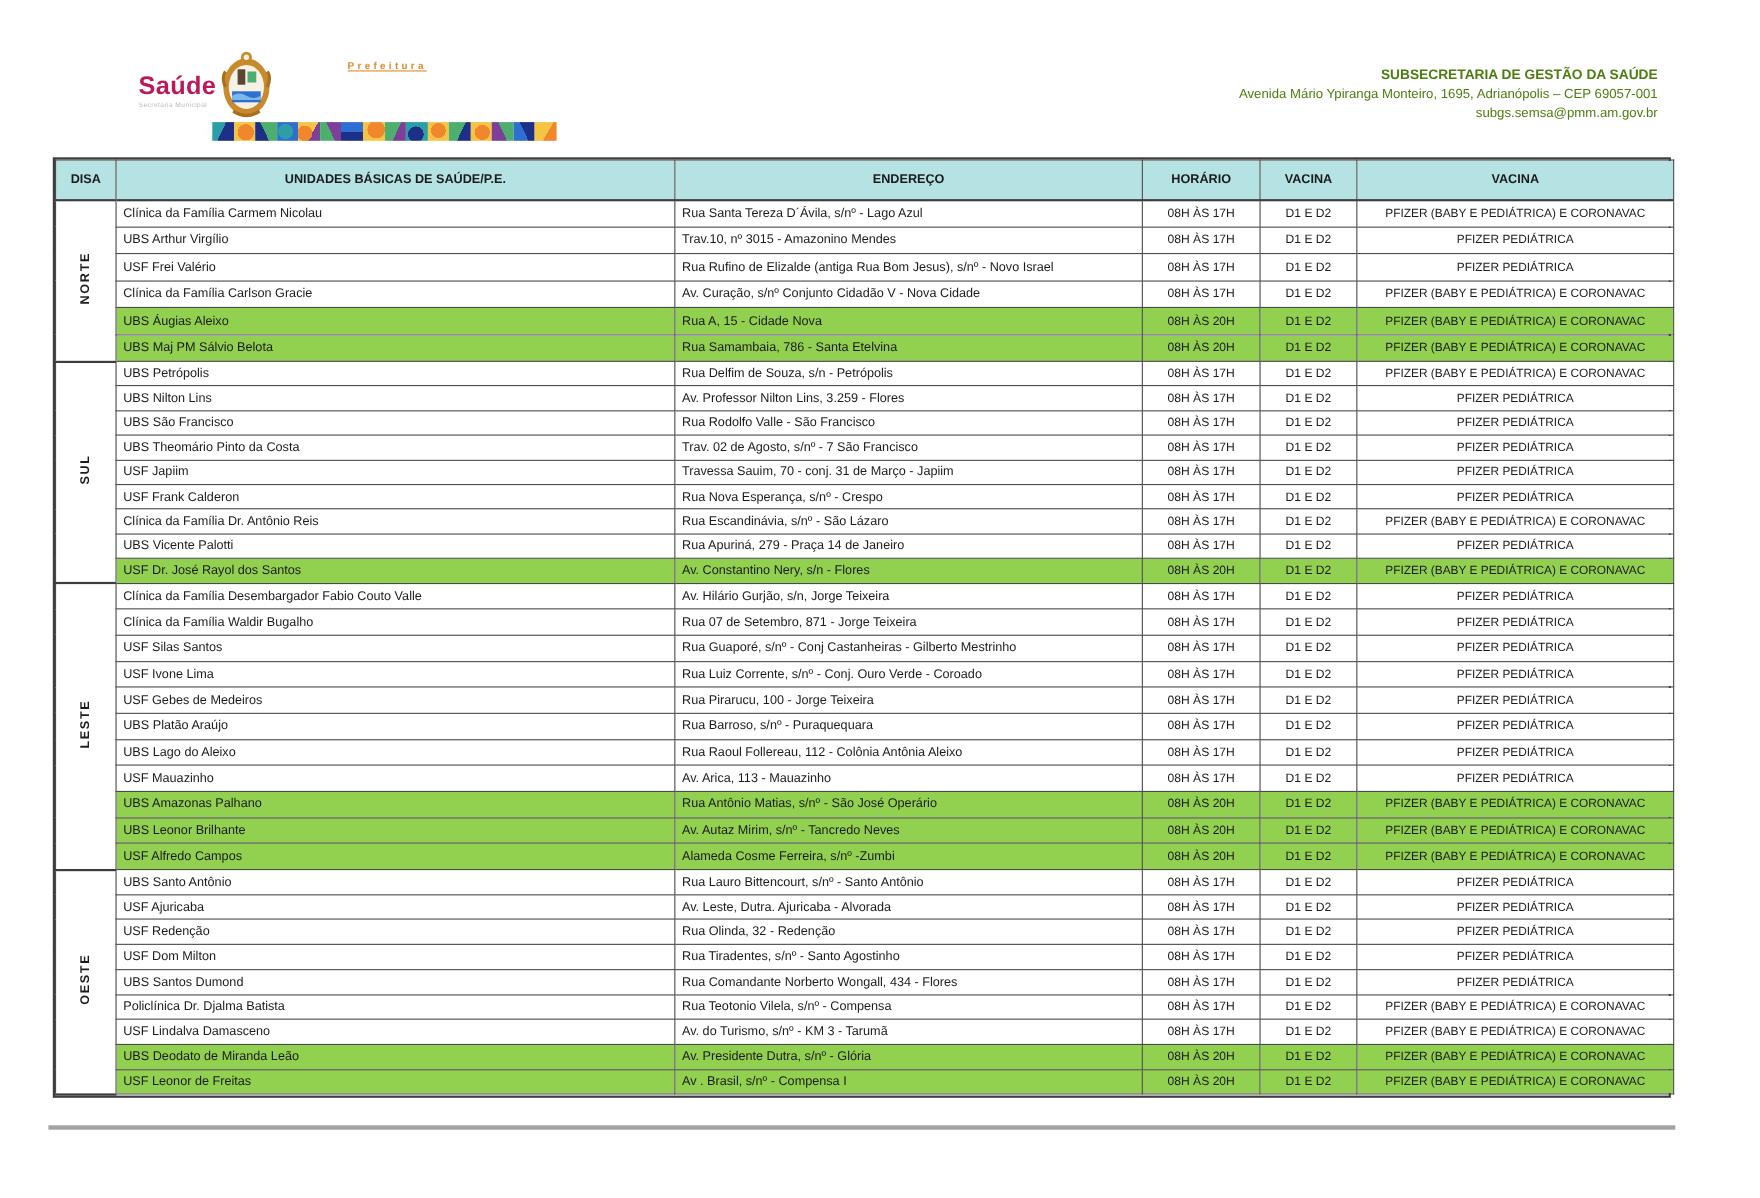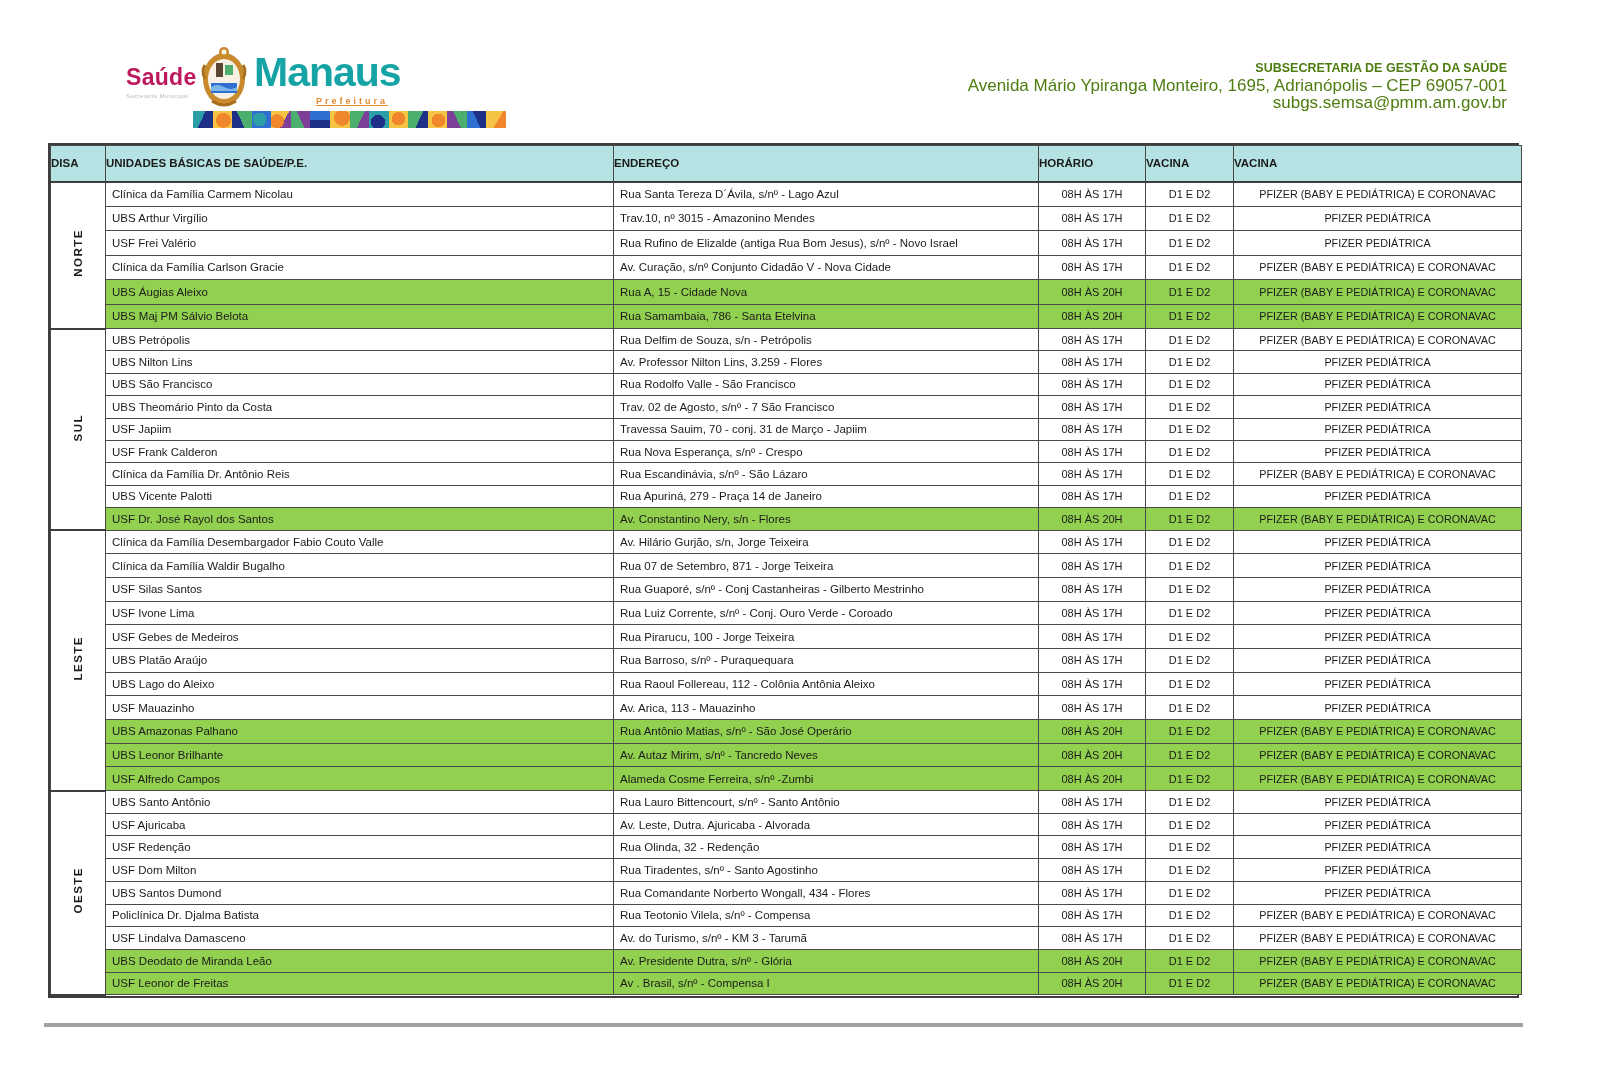--- a/index.html
+++ b/index.html
@@ -20,40 +20,40 @@
 
   .wordmark { position:absolute; left:254px; top:52px; width:200px; text-align:left; }
   .wordmark-main { font-size:41px; font-weight:bold; color:var(--brand-teal,#16a3a6); letter-spacing:-1px; line-height:1; }
   .wordmark-sub  { font-size:9px; font-weight:bold; color:#e08a2e; letter-spacing:3px; margin:3px 0 0 62px;text-decoration:underline; }
 
   .mosaic { position:absolute; left:193px; top:111px; width:313px; height:17px; display:flex; }
   .mosaic span { flex:1 0 auto; height:17px; }
 
   .org-block { position:absolute; right:93px; top:60px; text-align:right; color:#4d7c0f; }
   .org-line1 { font-size:12.5px; font-weight:bold; line-height:17px; }
-  .org-line  { font-size:17px; line-height:17px; }
+  .org-line  { font-size:12px; line-height:17px; }
 
   
   .doc-table-wrap {
     position:absolute; left:48px; top:143px; width:1471px;
     border:2px solid #3d3d3d;
   }
   .table-title {
     height:29px; line-height:29px; text-align:center;
     background:var(--title-bar,#2eacb3); color:#ffffff;
     font-size:15px; font-weight:bold; letter-spacing:.2px;
     border-bottom:2px solid #3d3d3d;
     white-space:nowrap;
   }
   table { width:100%; border-collapse:collapse; table-layout:fixed; }
   th, td { border:1px solid #4a4a4a; overflow:hidden; white-space:nowrap; }
 
   thead th {
     background:var(--header-row,#b5e3e3); height:36px;
-    font-size:11.5px; font-weight:bold; text-align:left; vertical-align:middle;
+    font-size:11.5px; font-weight:bold; text-align:center; vertical-align:middle;
   }
   thead { border-bottom:2px solid #3d3d3d; }
 
   tbody td { font-size:11.5px; vertical-align:middle; background:#ffffff; }
   td.c-unit, td.c-addr { text-align:left; padding-left:6px; }
   td.c-hours, td.c-dose { text-align:center; font-size:11px; }
   td.c-vacc { text-align:center; font-size:10.8px; }
 
   tr.hl td { background:var(--highlight-row,#92d04f); }
 
@@ -91,21 +91,20 @@
     <rect x="18" y="18" width="7" height="14" fill="#5a4632"></rect>
     <rect x="27" y="20" width="8" height="10" fill="#4caf6d"></rect>
     <circle cx="26" cy="7" r="5" fill="#c98a2d"></circle>
     <circle cx="26" cy="7" r="2.5" fill="#f6f1e4"></circle>
     <path d="M7 20 q-4 6 0 14" stroke="#a86f1f" stroke-width="3" fill="none"></path>
     <path d="M45 20 q4 6 0 14" stroke="#a86f1f" stroke-width="3" fill="none"></path>
     <path d="M14 56 q12 8 24 0" stroke="#a86f1f" stroke-width="3" fill="none"></path>
   </svg>
 
   <div class="wordmark">
-    <div class="wordmark-main">Manaus</div>
     <div class="wordmark-sub">Prefeitura</div>
   </div>
 
   <div class="mosaic" id="mosaic">
       <span style="background: linear-gradient(115deg, rgb(43, 158, 166) 45%, rgb(29, 47, 135) 45%);"></span>
       <span style="background: radial-gradient(circle at 55% 55%, rgb(240, 135, 44) 52%, rgb(246, 196, 69) 53%);"></span>
       <span style="background: linear-gradient(245deg, rgb(76, 175, 109) 55%, rgb(29, 47, 135) 55%);"></span>
       <span style="background: radial-gradient(circle at 40% 50%, rgb(43, 158, 166) 48%, rgb(47, 111, 209) 49%);"></span>
       <span style="background: radial-gradient(circle at 30% 60%, rgb(240, 135, 44) 40%, transparent 41%), linear-gradient(120deg, rgb(246, 196, 69) 62%, rgb(125, 63, 152) 62%);"></span>
       <span style="background: linear-gradient(65deg, rgb(76, 175, 109) 50%, rgb(125, 63, 152) 50%);"></span>

